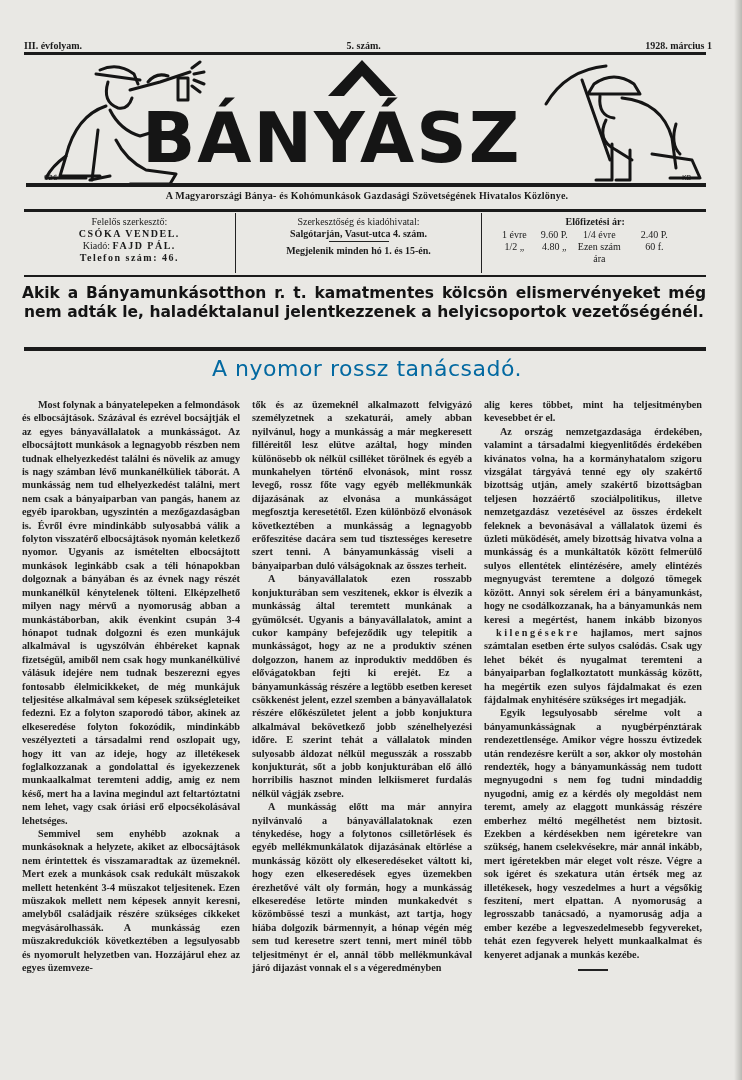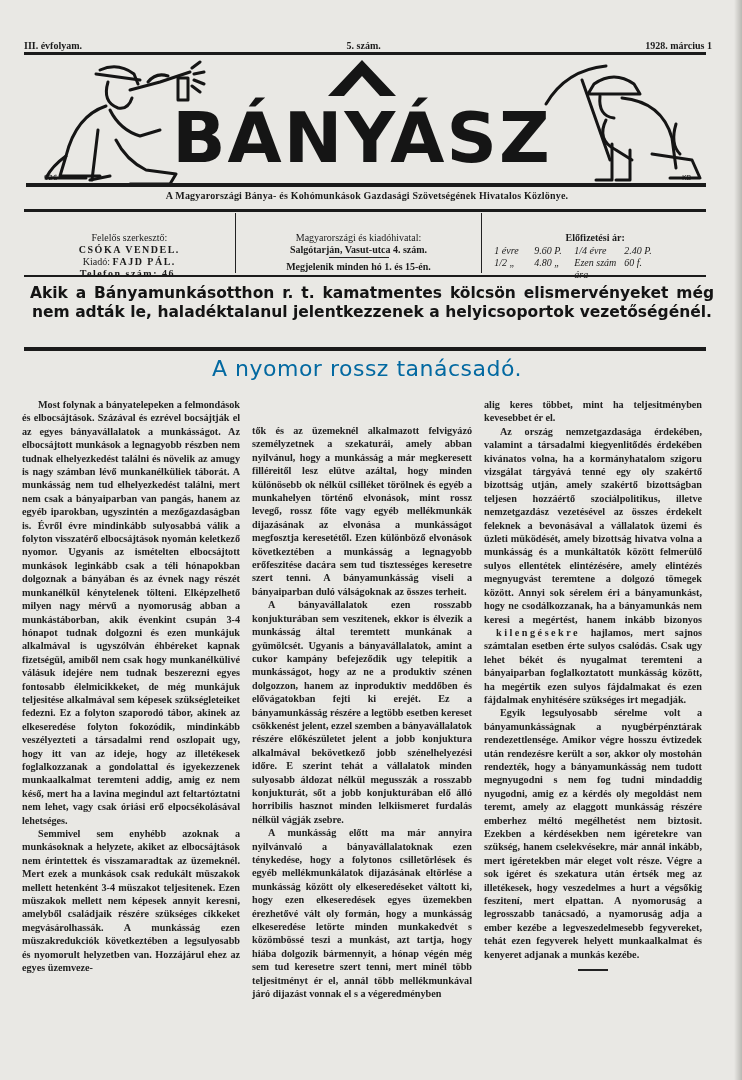--- a/index.html
+++ b/index.html
@@ -20,67 +20,67 @@
   }
   .topline span { white-space: nowrap; text-align: center; }
   .rule-top { position: absolute; top: 52px; left: 2px; right: 6px; height: 3px; background: #1b1b1b; }
 
   .masthead { position: absolute; top: 56px; left: 0; width: 690px; height: 130px; }
   .masthead svg.fig { position: absolute; }
   .title-a {
     position: absolute; left: 300px; top: 2px; width: 80px; height: 40px;
   }
   .title {
-    position: absolute; left: 120px; top: 42px; width: 440px; text-align: center;
+    position: absolute; left: 120px; top: 42px; width: 440px; text-align: left;
     font-family: "DejaVu Sans", sans-serif; font-weight: bold; font-size: 70px; letter-spacing: 2px;
     line-height: 80px; color: #151515;
   }
   .rule-mast { position: absolute; top: 183px; left: 4px; right: 6px; height: 4px; background: #1b1b1b; }
 
   .subtitle {
     position: absolute; top: 190px; left: 0; width: 690px; text-align: center;
     font-size: 10px; font-weight: bold; font-family: "Liberation Serif", serif; letter-spacing: 0.2px;
   }
   .rule-sub { position: absolute; top: 209px; left: 2px; right: 6px; height: 3px; background: #1b1b1b; }
 
   .infobox {
     position: absolute; top: 213px; left: 2px; width: 684px; height: 60px;
     display: flex; font-family: "Liberation Serif", serif; font-size: 10px;
   }
-  .infobox .cell { text-align: center; padding-top: 19px; line-height: 12px; }
+  .infobox .cell { text-align: center; padding-top: 3px; line-height: 12px; }
   .infobox .c1 { width: 211px; border-right: 1px solid #222; }
   .infobox .c2 { width: 246px; border-right: 1px solid #222; }
   .infobox .c3 { width: 226px; }
   .infobox b { letter-spacing: 1.5px; }
   .infobox .sub-line { display: block; width: 60px; height: 1px; background: #222; margin: 1px auto 3px; }
-  .price-grid { display: grid; grid-template-columns: 40px 40px 50px 60px; font-size: 10px; margin: 1px 0 0 12px; text-align: left; font-style: italic; }
+  .price-grid { display: grid; grid-template-columns: 40px 40px 50px 60px; font-size: 10px; margin: 1px 0 0 12px; text-align: center; }
   .rule-info { position: absolute; top: 275px; left: 2px; right: 6px; height: 2px; background: #1b1b1b; }
 
   .notice {
-    position: absolute; top: 284px; left: 8px; width: 684px;
+    position: absolute; top: 284px; left: 0; width: 684px;
     font-family: "DejaVu Sans", sans-serif; font-weight: bold; font-size: 15.5px; line-height: 19px;
     text-align: justify; text-align-last: center; color: #141414;
   }
   .rule-notice { position: absolute; top: 347px; left: 2px; right: 6px; height: 4px; background: #1b1b1b; }
 
   .headline {
     position: absolute; top: 356px; left: 0; width: 690px; text-align: center;
     font-family: "DejaVu Sans", sans-serif; font-size: 22px; letter-spacing: 0.5px; color: #0369a1;
   }
 
   .columns { position: absolute; top: 398px; left: 0; width: 690px; display: flex; }
   .col {
     font-size: 10.2px; line-height: 13.4px; text-align: justify; font-weight: bold;
     font-family: "Liberation Serif", serif; color: #222;
     hyphens: manual;
   }
   .col p { margin: 0; text-indent: 16px; }
   .col p.cont { text-indent: 0; }
   .col1 { width: 218px; margin-right: 12px; }
-  .col2 { width: 220px; margin-right: 12px; margin-top: 26px; }
+  .col2 { width: 220px; margin-right: 12px; }
   .col3 { width: 218px; }
   .spaced { letter-spacing: 2.5px; padding-left: 12px; }
   .endrule { width: 30px; height: 2px; background: #222; margin: 8px auto 0; }
 
   .scan-edge { position: absolute; right: 0; top: 0; width: 8px; height: 1080px; background: linear-gradient(to right, #e9e8e4, #b9b8b3); }
 </style>
 </head>
 <body>
 
 <div class="page">
@@ -140,21 +140,21 @@
   <div class="rule-sub"></div>
 
   <div class="infobox">
     <div class="cell c1">
       <div>Felelős szerkesztő:</div>
       <div><b>CSÓKA VENDEL.</b></div>
       <div><span>Kiadó:</span> <b>FAJD PÁL.</b></div>
       <div><b>Telefon szám: 46.</b></div>
     </div>
     <div class="cell c2">
-      <div>Magyarországi és kiadóhivatal:</div>
+      <div>Szerkesztőség és kiadóhivatal:</div>
       <div style="font-weight:bold">Salgótarján, Vasut-utca 4. szám.</div>
       <span class="sub-line"></span>
       <div style="font-weight:bold">Megjelenik minden hó 1. és 15-én.</div>
     </div>
     <div class="cell c3">
       <div style="font-weight:bold">Előfizetési ár:</div>
       <div class="price-grid">
         <span>1 évre</span>
         <span>9.60 P.</span>
         <span>1/4 évre</span>

